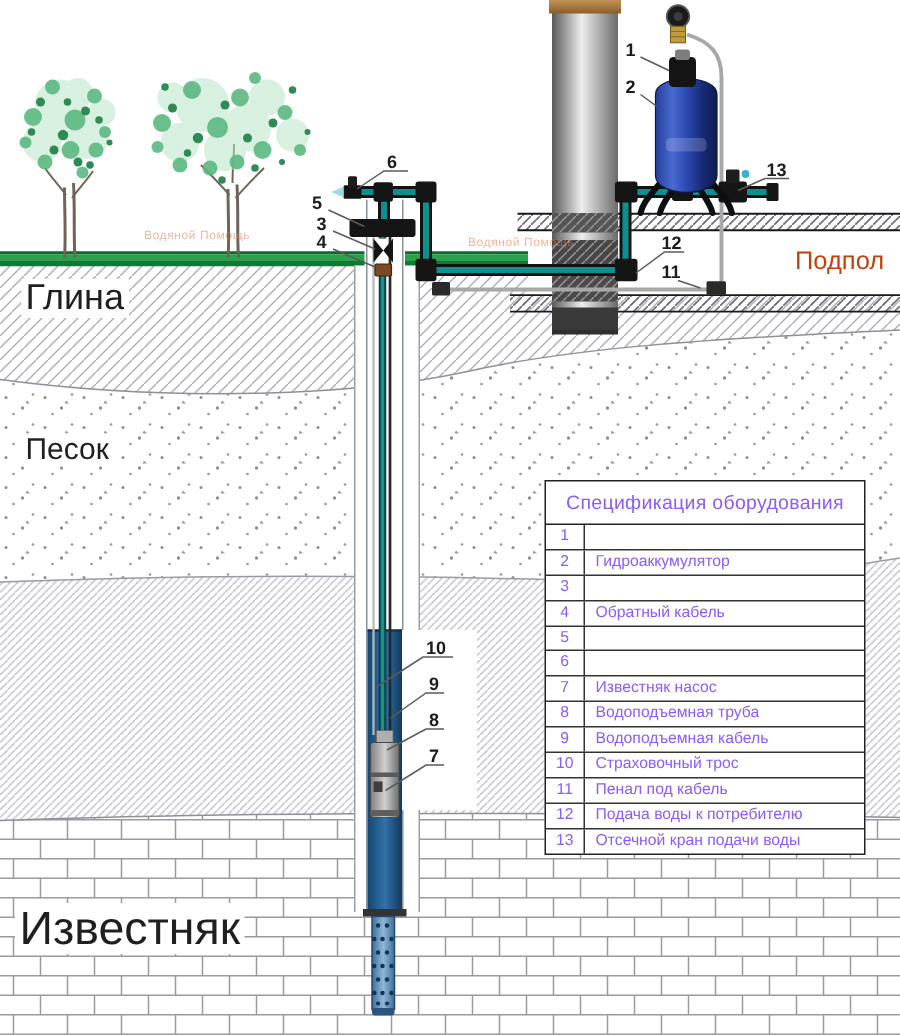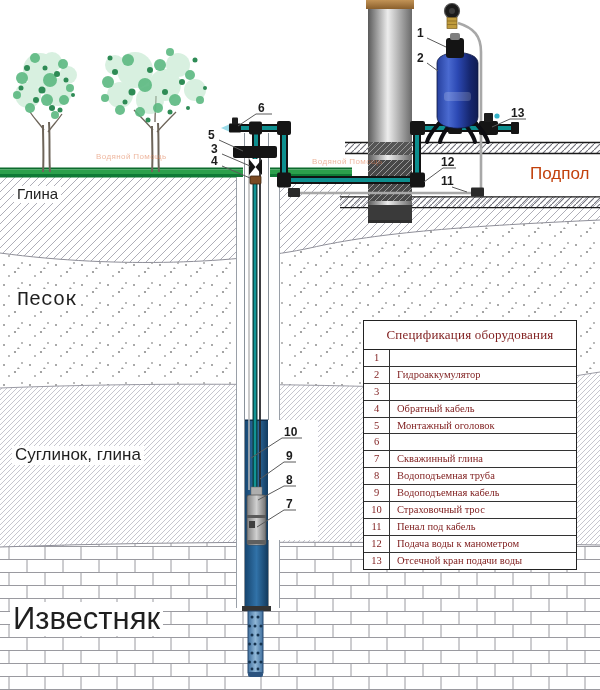--- a/index.html
+++ b/index.html
@@ -1,28 +1,28 @@
 <!DOCTYPE html>
 <html><head>
 <meta charset="utf-8">
 <style>
   html,body{margin:0;padding:0;background:#fff;}
   .scene{position:relative;width:600px;height:690px;overflow:hidden;background:#fff;
          font-family:"Liberation Sans","DejaVu Sans",sans-serif;}
   .scene svg{position:absolute;left:0;top:0;}
   .layer-label{position:absolute;color:#1f1f1f;background:#fff;padding:0 3px;line-height:1.1;}
-  .lbl-clay{left:14px;top:186px;font-size:15px;}
-  .lbl-sand{left:14px;top:289px;font-size:20px;font-family:Liberation Mono, monospace;}
+  .lbl-clay{left:14px;top:186px;font-size:24px;}
+  .lbl-sand{left:14px;top:289px;font-size:20px;}
   .lbl-loam{left:12px;top:446px;font-size:17px;}
   .lbl-lime{left:10px;top:602px;font-size:31px;}
   .lbl-pod{left:527px;top:165px;font-size:17px;background:transparent;color:#c2410c;}
   .co{position:absolute;font-size:12px;font-weight:bold;color:#1c1c1c;}
   .wm{position:absolute;font-size:8px;color:#e07b4f;opacity:.55;letter-spacing:.4px;}
   .spec-table{position:absolute;left:363px;top:320px;width:212px;background:#fff;
-              border:1.5px solid #222;color:#7f1d1d;font-family:Liberation Serif, serif;}
+              border:1.5px solid #222;color:#8b5cf6;}
   .spec-title{height:28px;line-height:28px;text-align:center;font-size:13px;
               border-bottom:1.5px solid #222;letter-spacing:.2px;}
   .spec-row{display:flex;height:15.9px;border-top:1px solid #333;font-size:10.5px;}
   .spec-row:first-of-type{border-top:none;}
   .spec-num{width:25px;border-right:1px solid #333;text-align:center;line-height:15.9px;flex:none;}
   .spec-name{padding-left:7px;line-height:15.9px;white-space:nowrap;overflow:hidden;}
 </style>
 </head>
 <body>
 
@@ -328,21 +328,20 @@
     <path d="M456,168 H443 L424,182"></path>
     <path d="M526,119 H510 L492,127"></path>
   </g>
 </svg>
 
   <span class="wm" style="left:96px;top:152px;">Водяной Помощь</span>
   <span class="wm" style="left:312px;top:157px;">Водяной Помощь</span>
 
   <span class="layer-label lbl-clay">Глина</span>
   <span class="layer-label lbl-sand">Песок</span>
-  <span class="layer-label lbl-loam">Суглинок, глина</span>
   <span class="layer-label lbl-lime">Известняк</span>
   <span class="layer-label lbl-pod">Подпол</span>
 
   <span class="co" style="left:417px;top:26px;">1</span>
   <span class="co" style="left:417px;top:51px;">2</span>
   <span class="co" style="left:211px;top:142px;">3</span>
   <span class="co" style="left:211px;top:154px;">4</span>
   <span class="co" style="left:208px;top:128px;">5</span>
   <span class="co" style="left:258px;top:101px;">6</span>
   <span class="co" style="left:286px;top:497px;">7</span>
@@ -365,48 +364,47 @@
         </div>
         <div class="spec-row">
           <div class="spec-num">3</div>
         </div>
         <div class="spec-row">
           <div class="spec-num">4</div>
           <div class="spec-name">Обратный кабель</div>
         </div>
         <div class="spec-row">
           <div class="spec-num">5</div>
-          <div class="spec-name">Монтажный оголовок</div>
         </div>
         <div class="spec-row">
           <div class="spec-num">6</div>
         </div>
         <div class="spec-row">
           <div class="spec-num">7</div>
-          <div class="spec-name">Скважинный глина</div>
+          <div class="spec-name">Известняк насос</div>
         </div>
         <div class="spec-row">
           <div class="spec-num">8</div>
           <div class="spec-name">Водоподъемная труба</div>
         </div>
         <div class="spec-row">
           <div class="spec-num">9</div>
           <div class="spec-name">Водоподъемная кабель</div>
         </div>
         <div class="spec-row">
           <div class="spec-num">10</div>
           <div class="spec-name">Страховочный трос</div>
         </div>
         <div class="spec-row">
           <div class="spec-num">11</div>
           <div class="spec-name">Пенал под кабель</div>
         </div>
         <div class="spec-row">
           <div class="spec-num">12</div>
-          <div class="spec-name">Подача воды к манометром</div>
+          <div class="spec-name">Подача воды к потребителю</div>
         </div>
         <div class="spec-row">
           <div class="spec-num">13</div>
           <div class="spec-name">Отсечной кран подачи воды</div>
         </div>
       </div>
   </div>
 
 </div>
 

